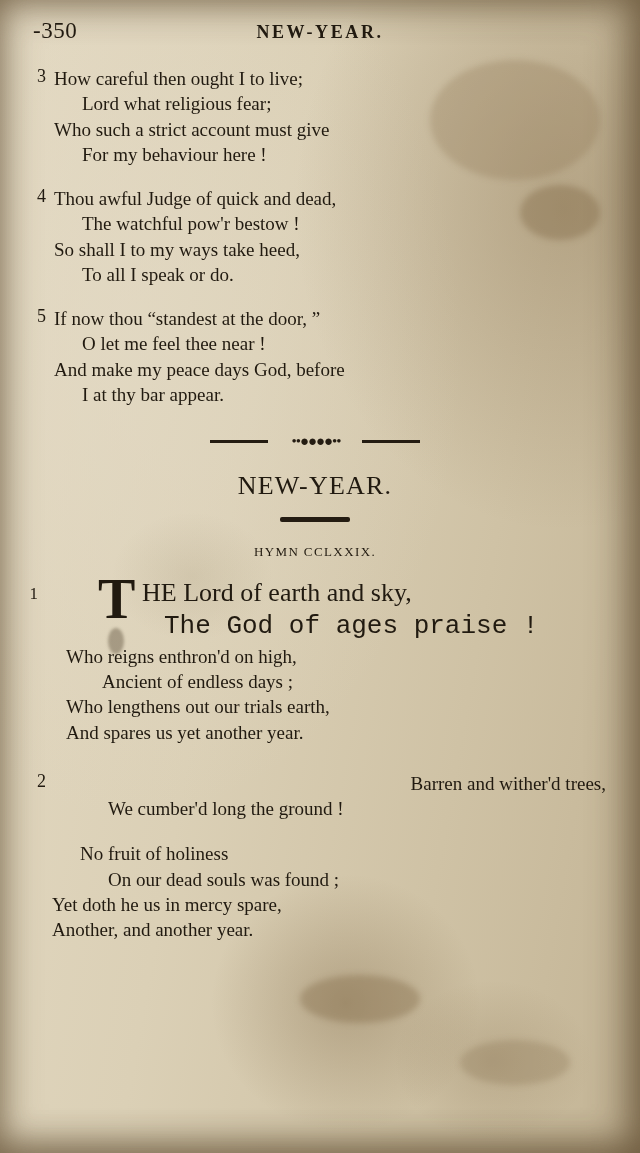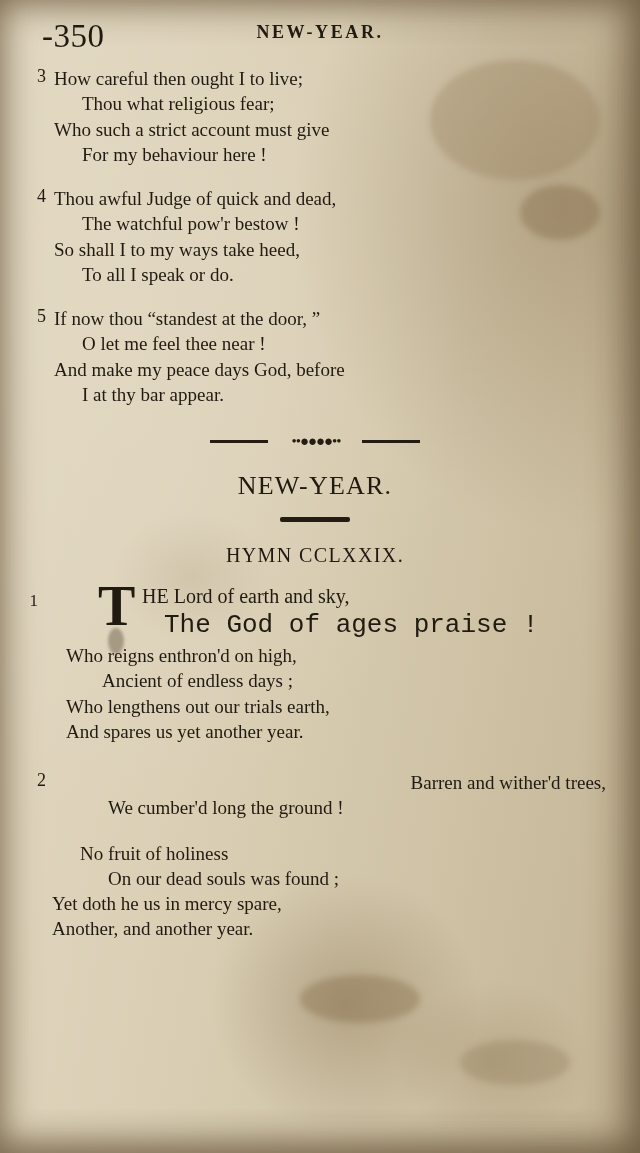--- a/index.html
+++ b/index.html
@@ -51,23 +51,23 @@
     padding: 18px 34px 0 24px;
   }
 
   
   .page-header {
     position: relative;
     height: 34px;
   }
   .folio {
     position: absolute;
-    left: 18px;
+    left: 9px;
     top: 0;
-    font-size: 33px;
+    font-size: 23px;
     letter-spacing: 0.5px;
   }
   .running-head {
     position: absolute;
     left: 0;
     right: 0;
     top: 4px;
     text-align: center;
     font-size: 18px;
     letter-spacing: 2.6px;
@@ -141,21 +141,21 @@
   }
   .rule-short {
     width: 70px;
     height: 5px;
     background: #241c12;
     margin: 0 auto 22px auto;
     border-radius: 2px;
   }
   .hymn-label {
     text-align: center;
-    font-size: 20px;
+    font-size: 13px;
     letter-spacing: 1.4px;
     margin: 0 0 16px 0;
     font-weight: normal;
   }
 
   
   .dropcap-stanza {
     position: relative;
     margin-bottom: 20px;
   }
@@ -169,21 +169,21 @@
   }
   .dropcap {
     position: absolute;
     left: 74px;
     top: -2px;
     font-size: 56px;
     line-height: 50px;
     font-family: "Liberation Serif", serif;
     font-weight: bold;
   }
-  .dc-line1 { padding-left: 118px; font-size: 20px; line-height: 1.3; white-space: pre;}
+  .dc-line1 { padding-left: 118px; font-size: 26px; line-height: 1.3; white-space: pre;}
   .dc-line2 { padding-left: 140px; font-size: 26px; line-height: 1.3; white-space: pre; font-family: Liberation Mono, monospace;}
   .dc-rest { padding-left: 0; }
   .dc-rest .line { padding-left: 56px; }
   .dc-rest .lineB { padding-left: 78px; }
   .dc-rest .lineC { padding-left: 42px; }
 
   .st2 { position: relative; margin-top: 26px; }
   .st2 .num { position: absolute; left: 0; top: 0; font-size: 18px; width: 22px; text-align: right;}
   .st2 .l1 { padding-left: 56px; text-align: right; }
   .st2 .l2 { padding-left: 84px; }
@@ -206,21 +206,21 @@
   <div class="content">
 
     <div class="page-header">
       <div class="folio">-350</div>
       <div class="running-head">NEW-YEAR.</div>
     </div>
 
     <div class="stanza block-top">
       <div class="num">3</div>
       <div class="line ind2">How careful then ought I to live;</div>
-      <div class="line ind1">Thou what religious fear;</div>
+      <div class="line ind1">Lord what religious fear;</div>
       <div class="line ind2">Who such a strict account must give</div>
       <div class="line ind1">For my behaviour here !</div>
     </div>
 
     <div class="stanza">
       <div class="num">4</div>
       <div class="line ind2">Thou awful Judge of quick and dead,</div>
       <div class="line ind1">The watchful pow'r bestow !</div>
       <div class="line ind2">So shall I to my ways take heed,</div>
       <div class="line ind1">To all I speak or do.</div>

